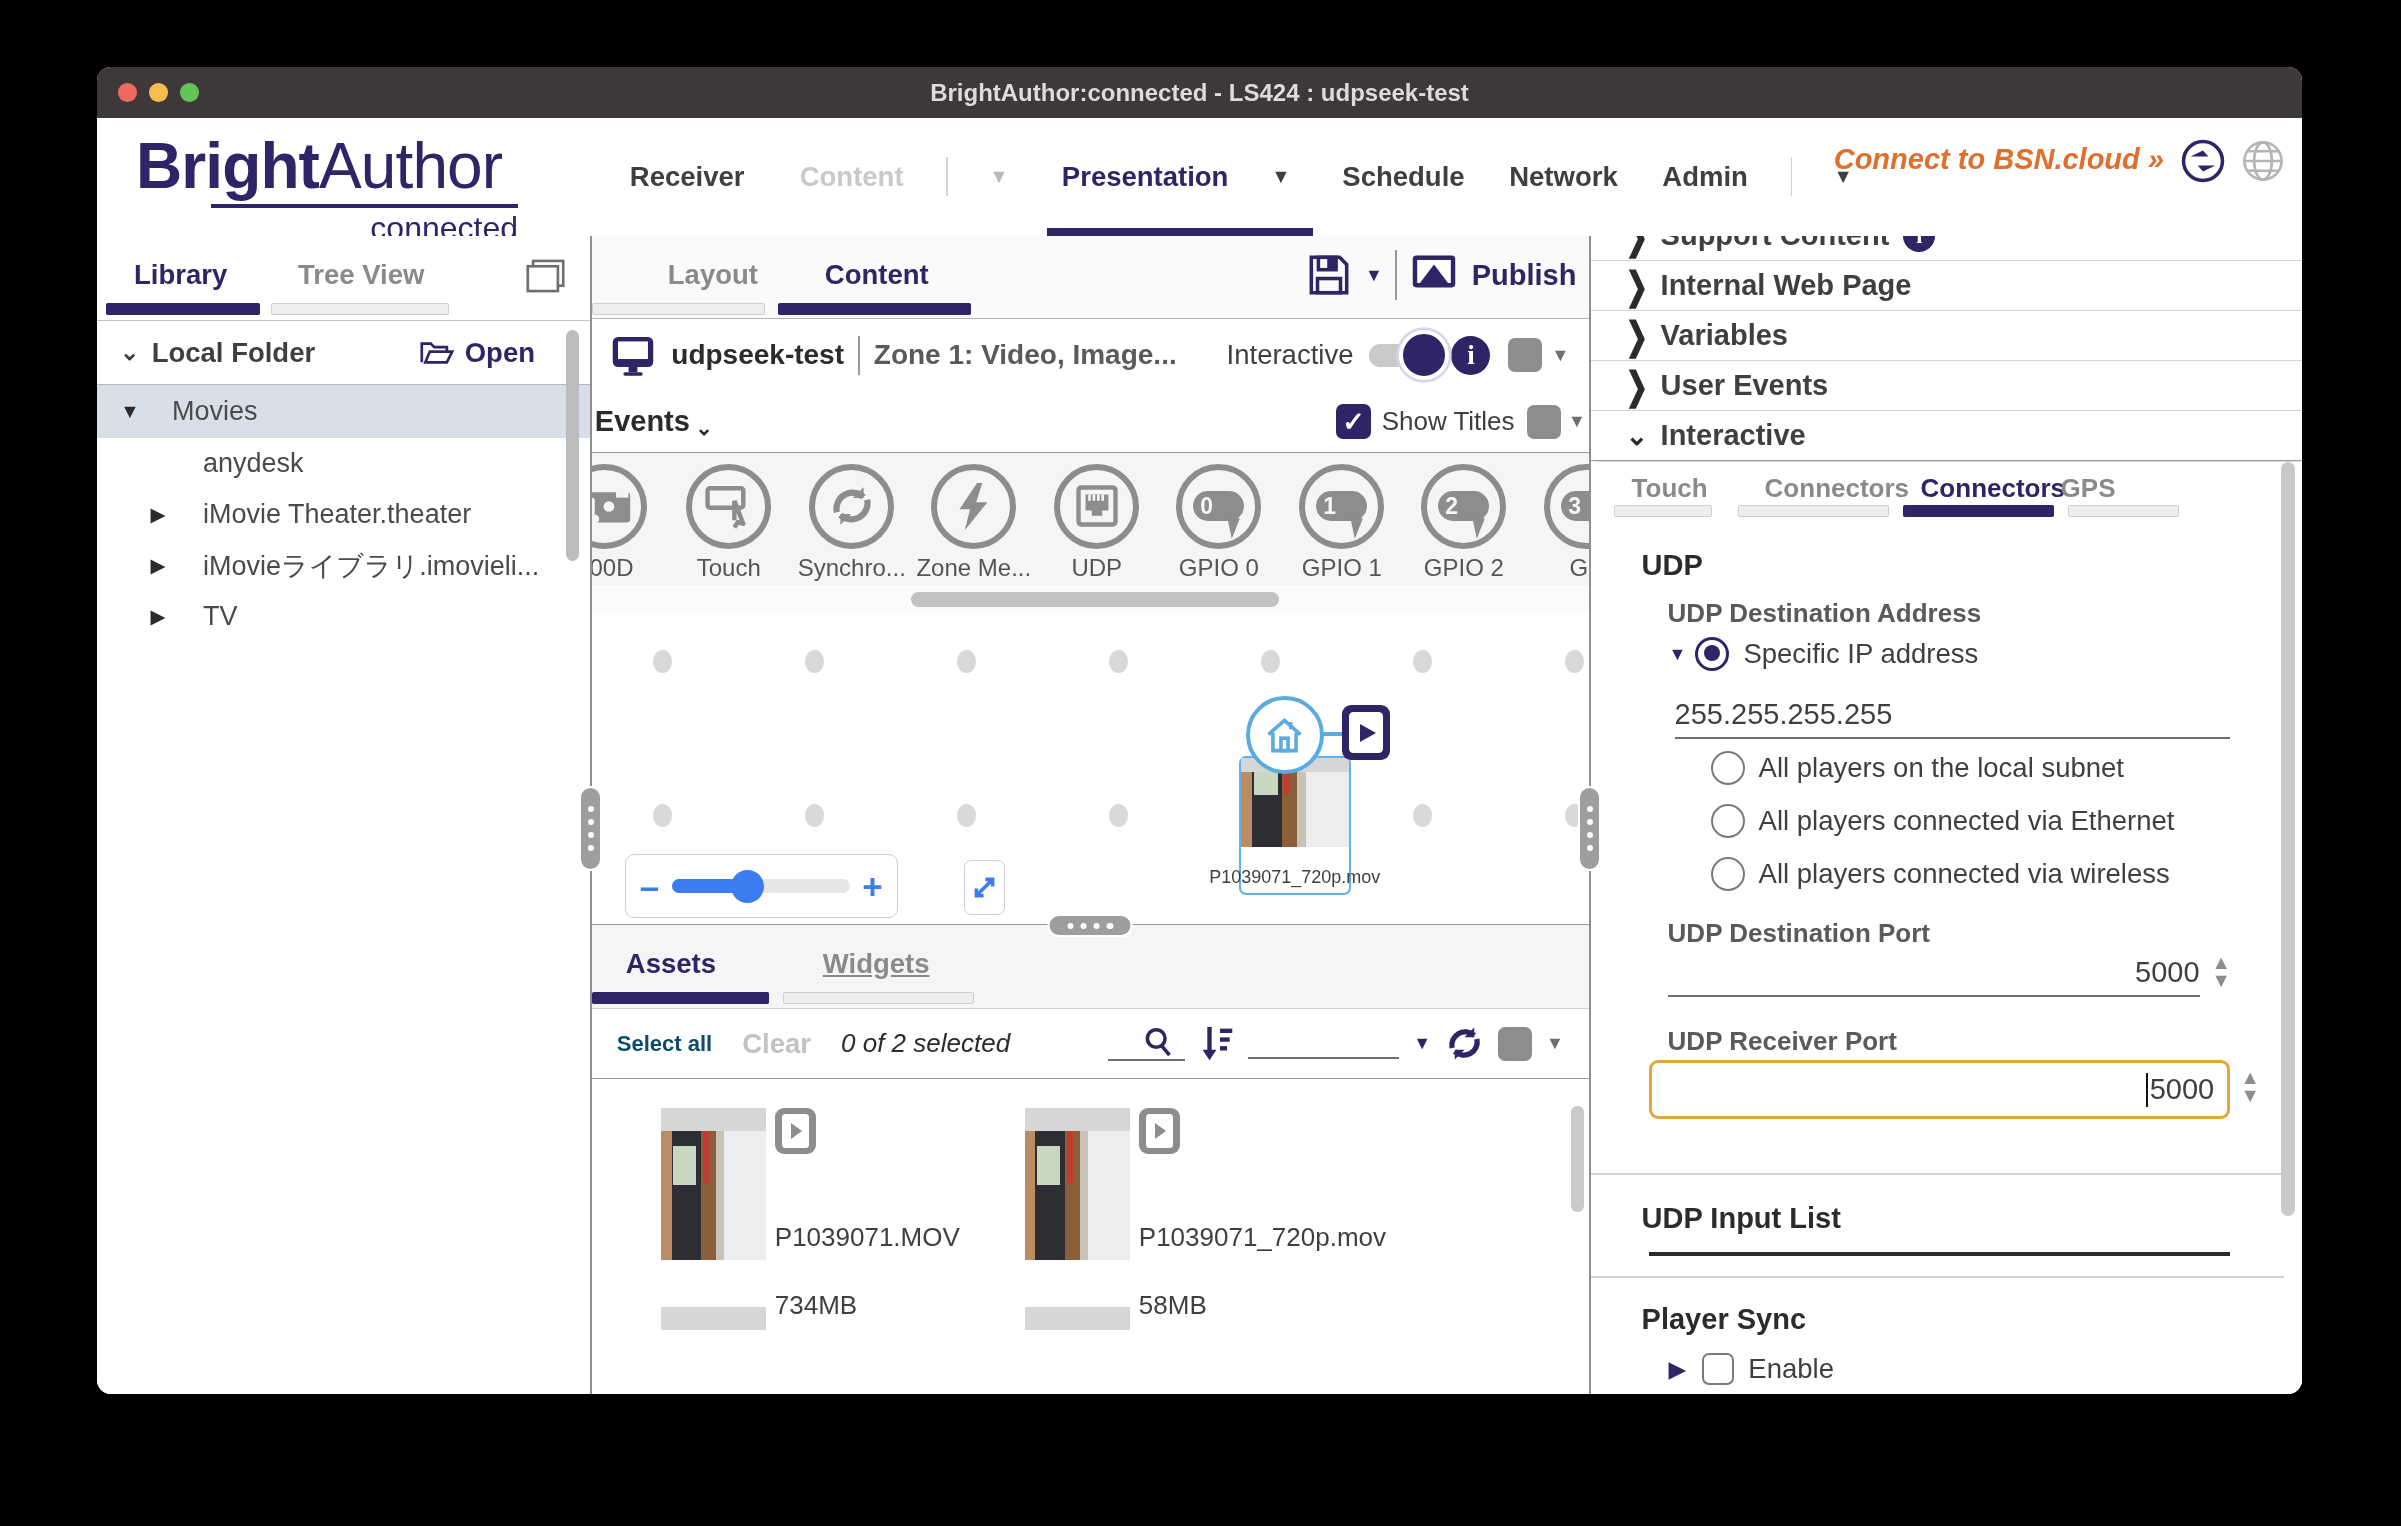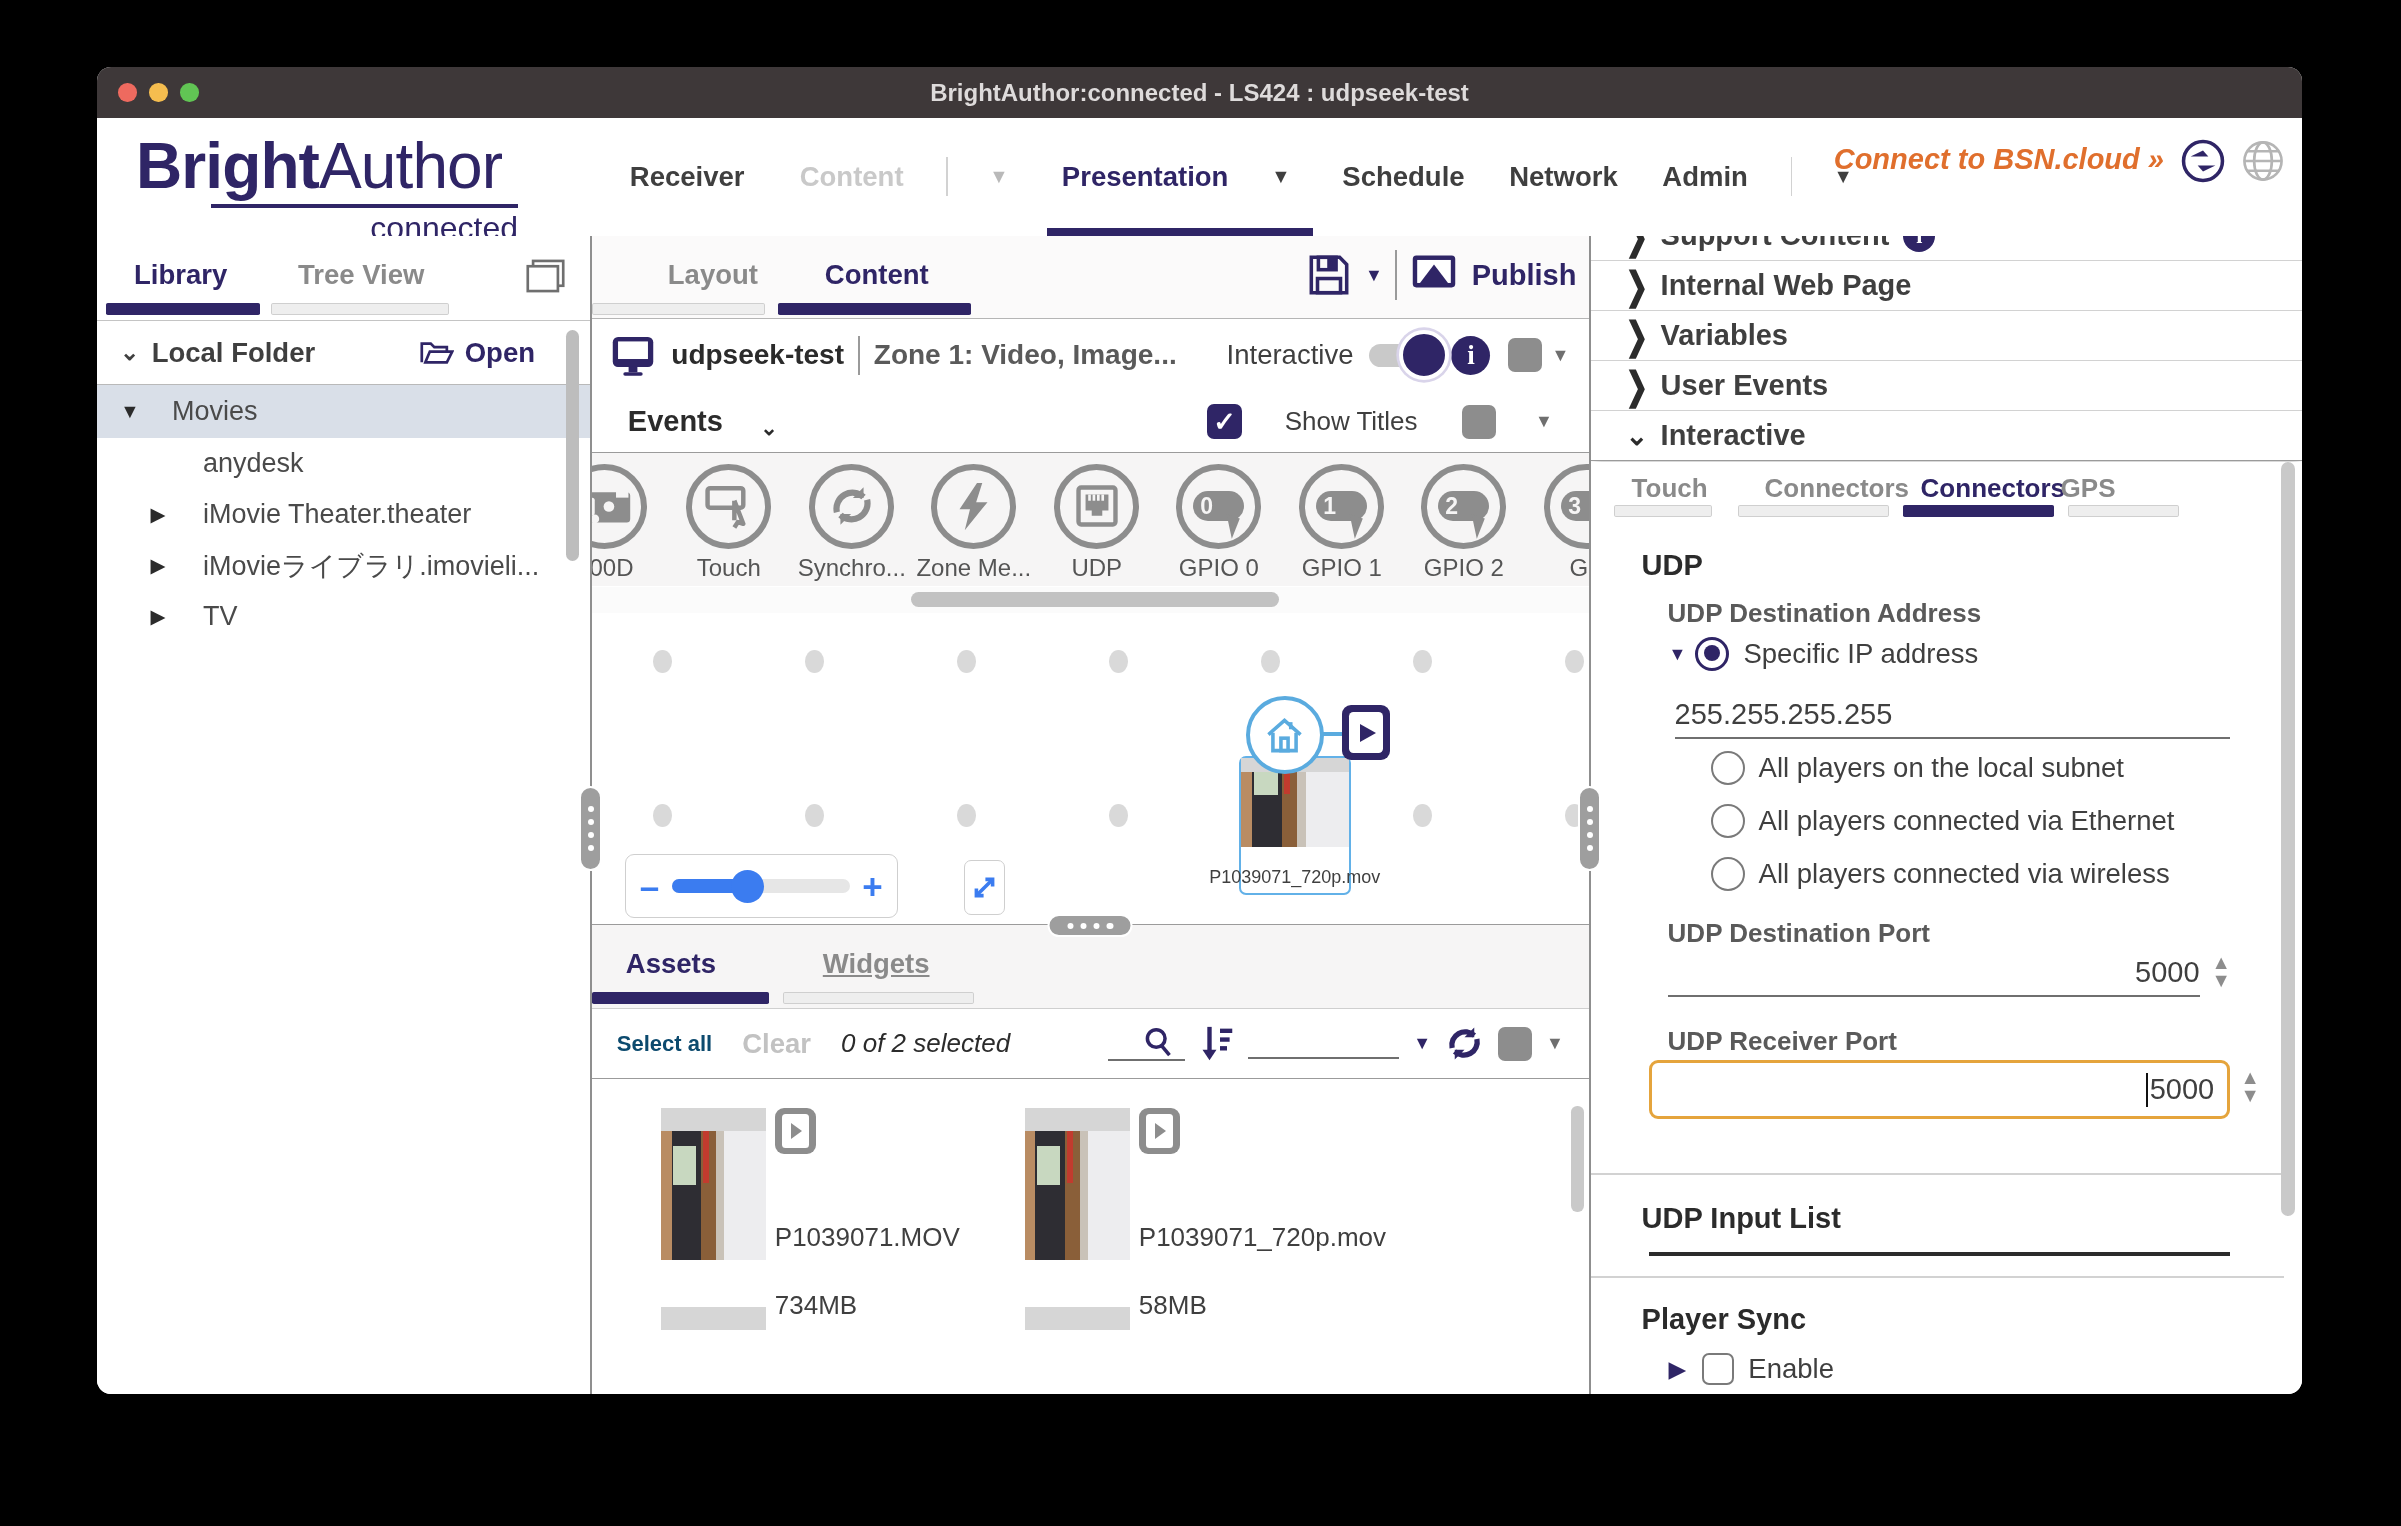--- a/index.html
+++ b/index.html
@@ -80,21 +80,21 @@
   .toggle { width:66px; height:23px; background:#c9c9c9; border-radius:11.5px; position:relative; margin:0 7px 0 16px; }
   .toggle .knob { position:absolute; right:-14px; top:-14px; width:50px; height:50px; border-radius:50%;
                   background:#2f2566; border:4.4px solid #fff; box-shadow:0 0 0 2.7px #d9d4ea; }
   .info-badge { width:39px; height:39px; border-radius:50%; background:#2f2566; color:#fff; font-weight:bold;
                 font-size:27px; display:flex; align-items:center; justify-content:center; margin:0 9px; font-family:"Liberation Serif",serif; }
   .gray-sq { width:34px; height:34px; border-radius:7px; background:#8d8d8d; margin:0 9px; }
   .sm-caret { font-size:18px; color:#6f6f6f; }
 
   
   .events-row { position:absolute; left:0; top:155px; right:0; height:62px; border-bottom:1.8px solid #9b9b9b;
-                display:flex; align-items:center; padding:0 36px; background:#fff;gap:32px; }
+                display:flex; align-items:center; padding:0 3px; background:#fff; }
   .events-lbl { font-size:29px; font-weight:bold; color:#2b2b2b; }
   .events-chev { font-size:21px; font-weight:bold; color:#2b2b2b; margin:12.4px 0 0 5.3px; }
   .st-check { margin-left:auto; width:35px; height:35px; border-radius:7px; background:#2f2566; color:#fff;
               font-size:27px; font-weight:bold; display:flex; align-items:center; justify-content:center; }
   .st-lbl { font-size:26px; color:#3f3f3f; margin:0 12.4px 0 10.6px; }
 
   
   .icons-strip { position:absolute; left:0; top:217px; right:0; height:133px; background:#f6f5f5; overflow:hidden; }
   .evt { position:absolute; top:10.6px; width:124px; text-align:center; }
   .evt .circ { width:85px; height:85px; border:6.2px solid #8d8d8d; border-radius:50%; margin:0 auto;

